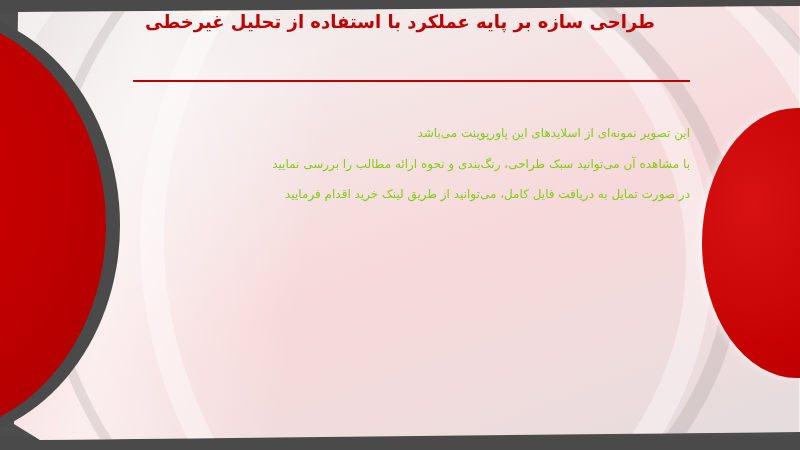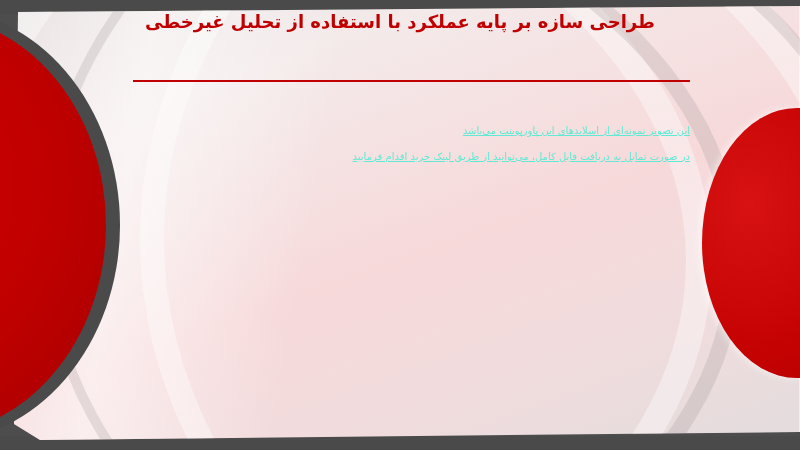--- a/index.html
+++ b/index.html
@@ -140,25 +140,24 @@
 
   .body-block {
     position: absolute;
     top: 118px;
     right: 110px;
     width: 580px;
     direction: rtl;
     text-align: right;
   }
   .body-line {
-    color: #5eead4;
-    font-size: 10px;
+    color: #84cc16;
+    font-size: 12px;
     line-height: 2.55;
     white-space: nowrap;
-    text-decoration: underline;
   }
 </style>
 </head>
 <body>
 
 <div id="slide">
 
   <div class="frame-band top"></div>
   <div class="frame-band bottom"></div>
 
@@ -186,17 +185,18 @@
   <div class="content">
 
     <div class="title-block">
       <div class="title-line">طراحی سازه بر پایه عملکرد با استفاده از تحلیل غیرخطی</div>
     </div>
 
     <div class="title-rule"></div>
 
     <div class="body-block">
       <div class="body-line">این تصویر نمونه‌ای از اسلایدهای این پاورپوینت می‌باشد</div>
+      <div class="body-line">با مشاهده آن می‌توانید سبک طراحی، رنگ‌بندی و نحوه ارائه مطالب را بررسی نمایید</div>
       <div class="body-line">در صورت تمایل به دریافت فایل کامل، می‌توانید از طریق لینک خرید اقدام فرمایید</div>
     </div>
 
   </div>
 </div>
 
 </body></html>

